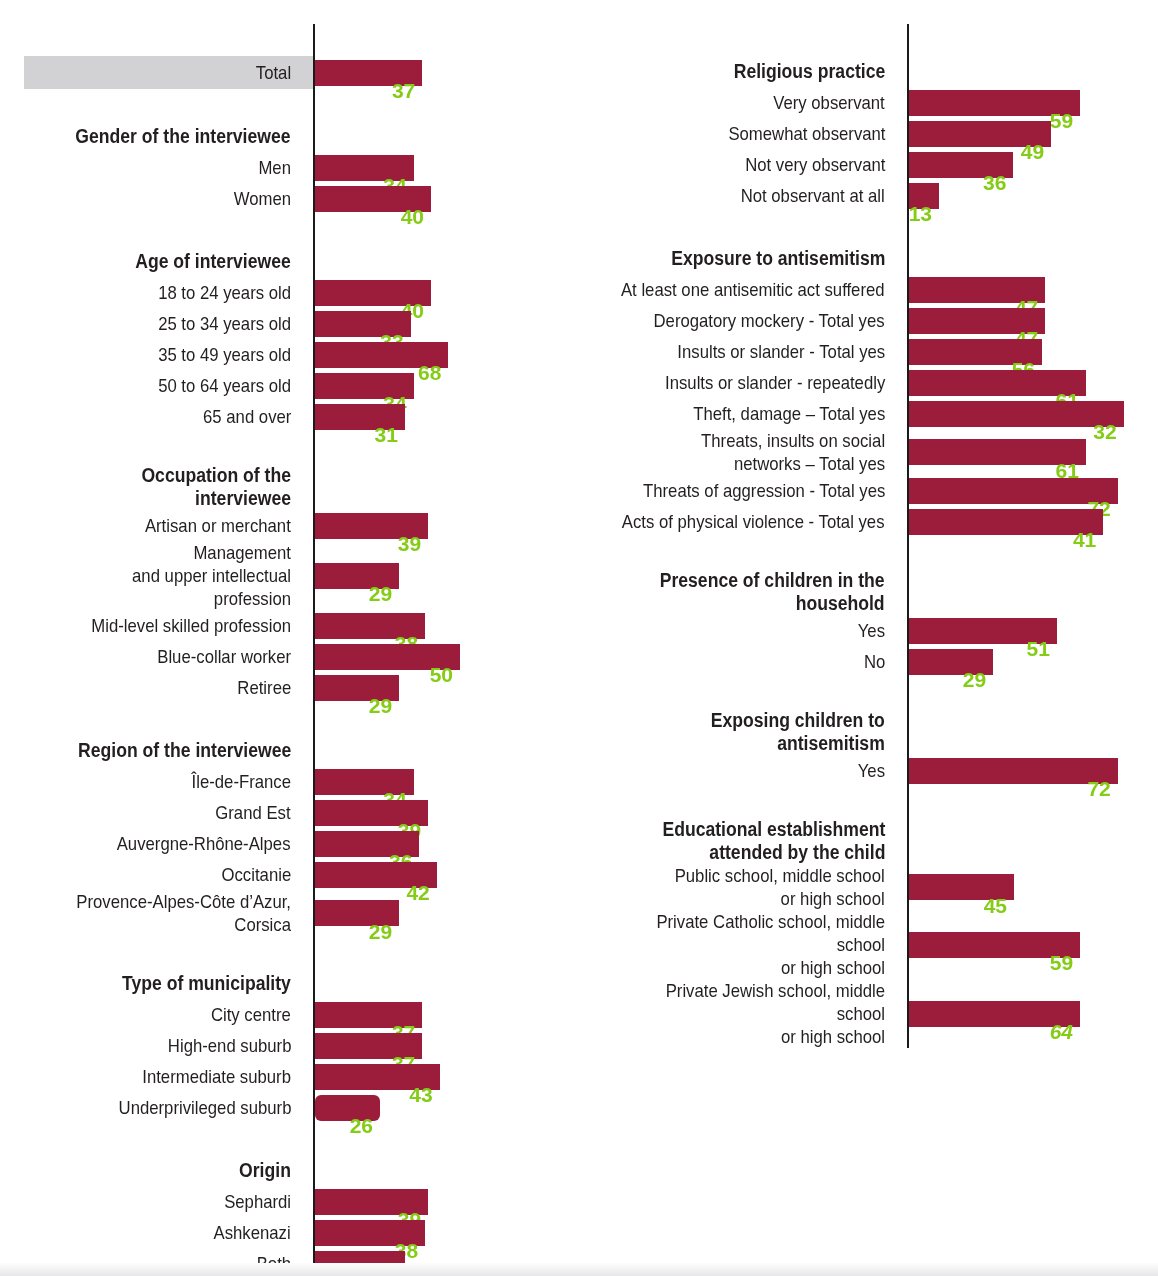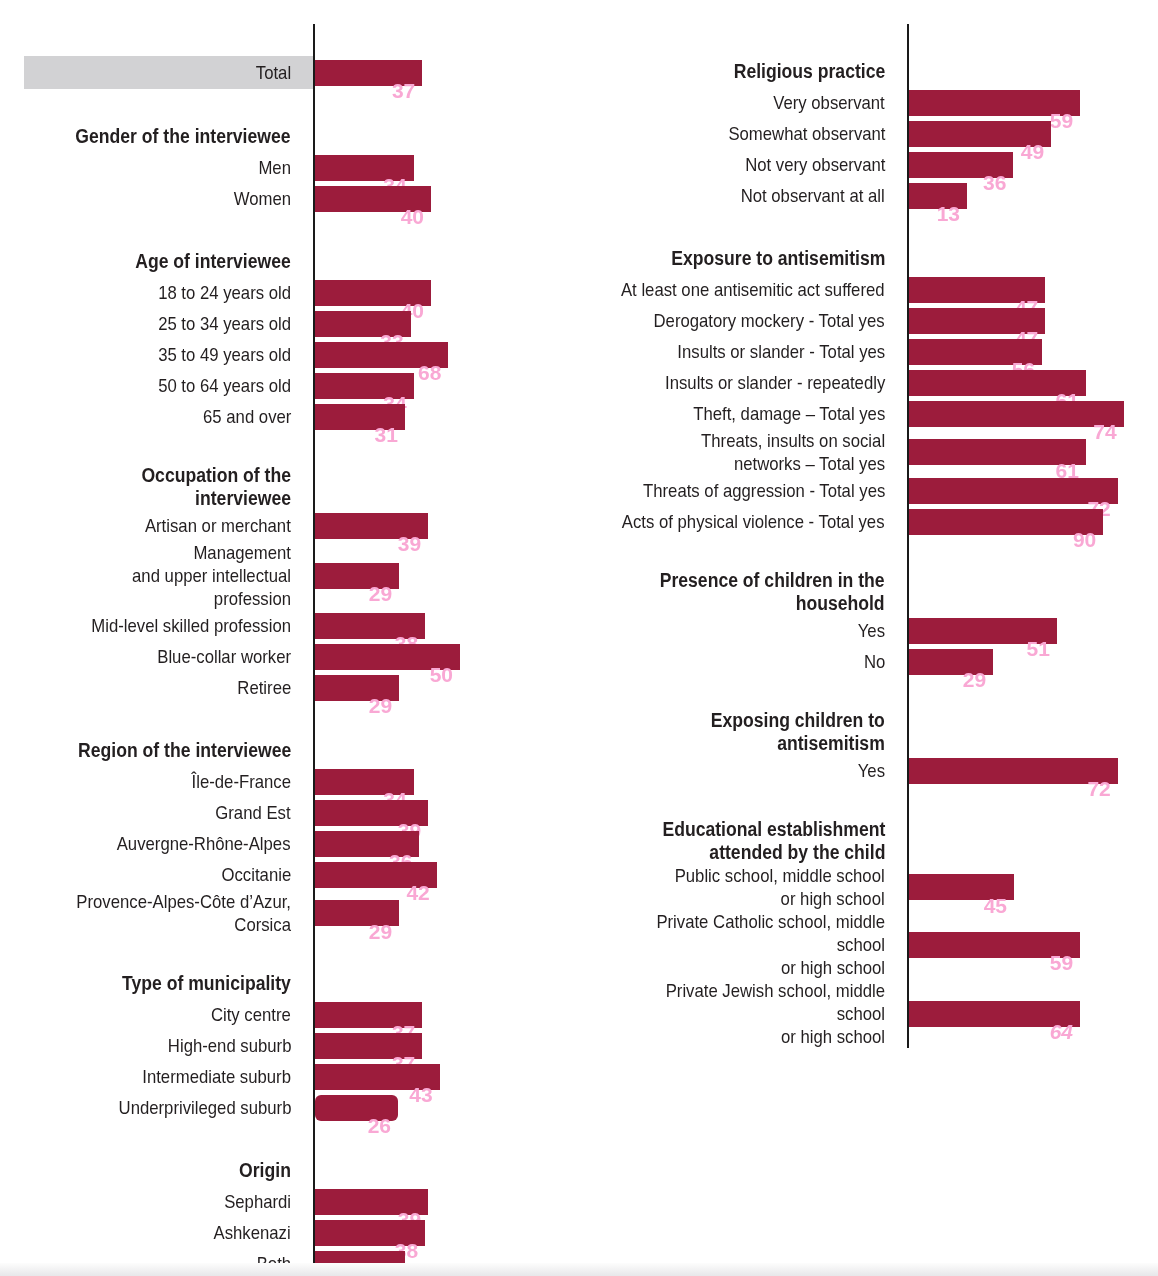--- a/index.html
+++ b/index.html
@@ -13,21 +13,21 @@
   .section{margin-top:32px;}
   .section:first-child{margin-top:0;}
   .row{display:flex;align-items:center;min-height:31px;}
   .row.total{min-height:33px;}
   .lblcell{width:var(--lblw);align-self:stretch;display:flex;align-items:center;
            justify-content:flex-end;padding-right:22px;box-sizing:border-box;}
   .row.total .lblcell{background:var(--band);}
   .barcell{flex:1;display:flex;align-items:center;align-self:stretch;}
   .bar{height:26px;background:var(--bar);display:flex;align-items:center;
        justify-content:flex-end;padding-right:7px;box-sizing:border-box;margin-left:2px;}
-  .val{color:#f9a8d4;font-weight:bold;font-size:21px;line-height:1;margin-top:36px;}
+  .val{color:#84cc16;font-weight:bold;font-size:21px;line-height:1;margin-top:36px;}
   .ctext{display:inline-block;transform:scaleX(.88);transform-origin:100% 50%;
          white-space:pre-line;text-align:right;font-size:19px;line-height:23px;color:var(--text);}
   .htext{font-weight:bold;font-size:20px;}
   .heading-row{min-height:31px;}
   .footnote{margin:14px 40px 0 24px;}
   .ftext{display:inline-block;transform:scaleX(.88);transform-origin:0 50%;
          white-space:pre-line;text-align:left;font-size:19px;line-height:25px;color:#3d3d3d;}
   .bottom-strip{position:absolute;left:0;right:0;bottom:0;height:13px;
                 background:linear-gradient(to bottom,#fdfdfd,#e7e7e9);}
 </style>
@@ -288,21 +288,21 @@
               <div class="bar" style="width: 124.7px;">
                 <span class="val">43</span>
               </div>
             </div>
           </div>
           <div class="row">
             <div class="lblcell">
               <span class="ctext">Underprivileged suburb</span>
             </div>
             <div class="barcell">
-              <div class="bar" style="width: 83px; border-radius: 6px;">
+              <div class="bar" style="width: 65px; border-radius: 6px;">
                 <span class="val">26</span>
               </div>
             </div>
           </div>
         </div>
         <div class="section">
           <div class="row heading-row">
             <div class="lblcell">
               <span class="ctext htext">Origin</span>
             </div>
@@ -377,21 +377,21 @@
               <div class="bar" style="width: 104.4px;">
                 <span class="val">36</span>
               </div>
             </div>
           </div>
           <div class="row">
             <div class="lblcell">
               <span class="ctext">Not observant at all</span>
             </div>
             <div class="barcell">
-              <div class="bar" style="width: 58px;">
+              <div class="bar" style="width: 30px;">
                 <span class="val">13</span>
               </div>
             </div>
           </div>
         </div>
         <div class="section">
           <div class="row heading-row">
             <div class="lblcell">
               <span class="ctext htext">Exposure to antisemitism</span>
             </div>
@@ -436,21 +436,21 @@
                 <span class="val">61</span>
               </div>
             </div>
           </div>
           <div class="row">
             <div class="lblcell">
               <span class="ctext">Theft, damage – Total yes</span>
             </div>
             <div class="barcell">
               <div class="bar" style="width: 214.6px;">
-                <span class="val">74</span>
+                <span class="val">32</span>
               </div>
             </div>
           </div>
           <div class="row">
             <div class="lblcell">
               <span class="ctext">Threats, insults on social
 networks – Total yes</span>
             </div>
             <div class="barcell">
               <div class="bar" style="width: 176.9px;">
@@ -467,21 +467,21 @@
                 <span class="val">72</span>
               </div>
             </div>
           </div>
           <div class="row">
             <div class="lblcell">
               <span class="ctext">Acts of physical violence - Total yes</span>
             </div>
             <div class="barcell">
               <div class="bar" style="width: 194.3px;">
-                <span class="val">90</span>
+                <span class="val">41</span>
               </div>
             </div>
           </div>
         </div>
         <div class="section">
           <div class="row heading-row">
             <div class="lblcell">
               <span class="ctext htext">Presence of children in the
 household</span>
             </div>

